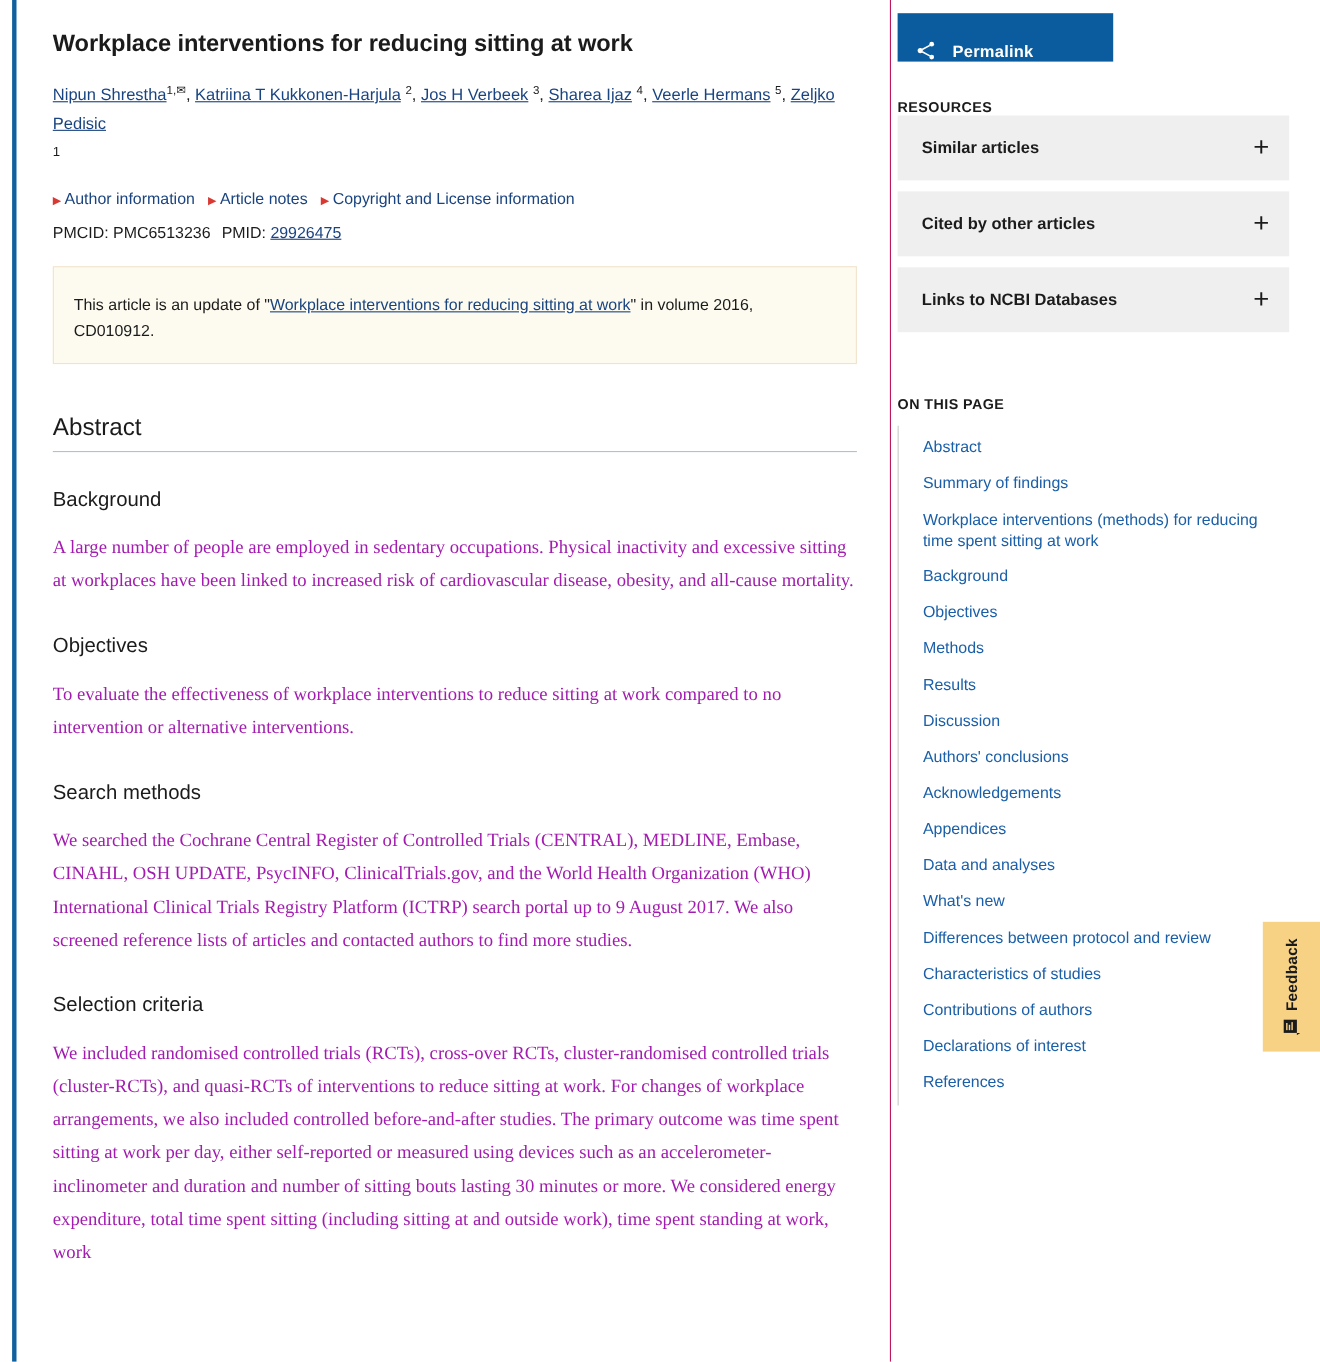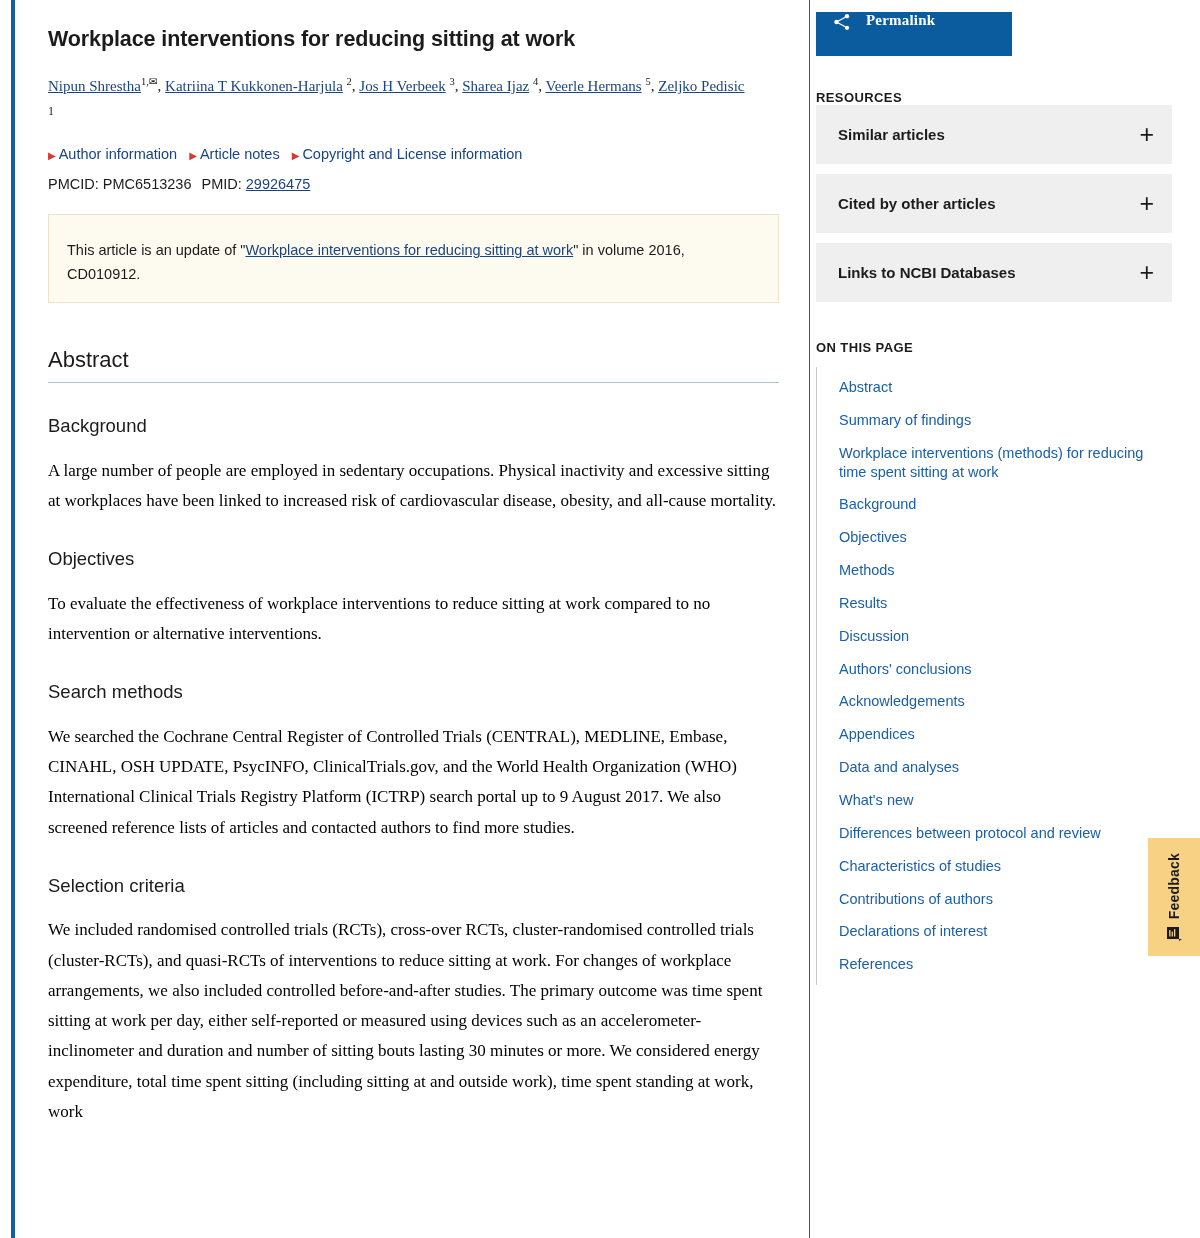--- a/index.html
+++ b/index.html
@@ -45,21 +45,20 @@
     color: #1b1b1b;
     margin: 26px 0 0 0;
     letter-spacing: -0.1px;
   }
 
   .authors {
     margin-top: 20px;
     font-size: 15px;
     line-height: 1.75;
     color: #1b1b1b;
-    font-family: Liberation Serif, serif;
   }
   .authors a {
     color: #1a4480;
     text-decoration: underline;
   }
   .authors sup { font-size: 10.5px; vertical-align: super; }
   .env { font-size: 10px; }
   .aff-num {
     display: block;
     font-size: 12px;
@@ -119,42 +118,42 @@
     font-size: 18.5px;
     font-weight: 400;
     color: #1b1b1b;
     margin-top: 32px;
   }
 
   .body-p {
     font-family: "Liberation Serif", serif;
     font-size: 17px;
     line-height: 1.78;
-    color: #000000;
+    color: #a21caf;
     margin-top: 12px;
   }
 
   
   .side-col {
     width: 390px;
     padding: 12px 28px 0 6px;
     position: relative;
   }
 
   .permalink-btn {
     display: flex;
-    align-items: flex-start;
+    align-items: flex-end;
     background: #0b5c9e;
     color: #ffffff;
     border: none;
     width: 196px;
     height: 44px;
     cursor: pointer;
     padding: 0 16px;
-    font-family: Liberation Serif, serif;
+    font-family: Liberation Sans, sans-serif;
   }
   .permalink-btn .share-ic {
     width: 20px; height: 20px;
     margin-right: 14px;
     flex: 0 0 auto;
   }
   .permalink-btn .pl-label {
     font-size: 15px;
     font-weight: 700;
     letter-spacing: 0.2px;
@@ -188,21 +187,21 @@
     font-weight: 300;
     line-height: 1;
     color: #1b1b1b;
   }
 
   .toc-heading {
     font-size: 13px;
     font-weight: 700;
     letter-spacing: 0.4px;
     color: #1b1b1b;
-    margin-top: 38px;
+    margin-top: 58px;
     margin-bottom: 12px;
   }
   .toc-list {
     border-left: 1px solid #c9c9c9;
     padding: 4px 0 4px 0;
     margin: 0;
     list-style: none;
   }
   .toc-list li { margin: 0; }
   .toc-list a {

